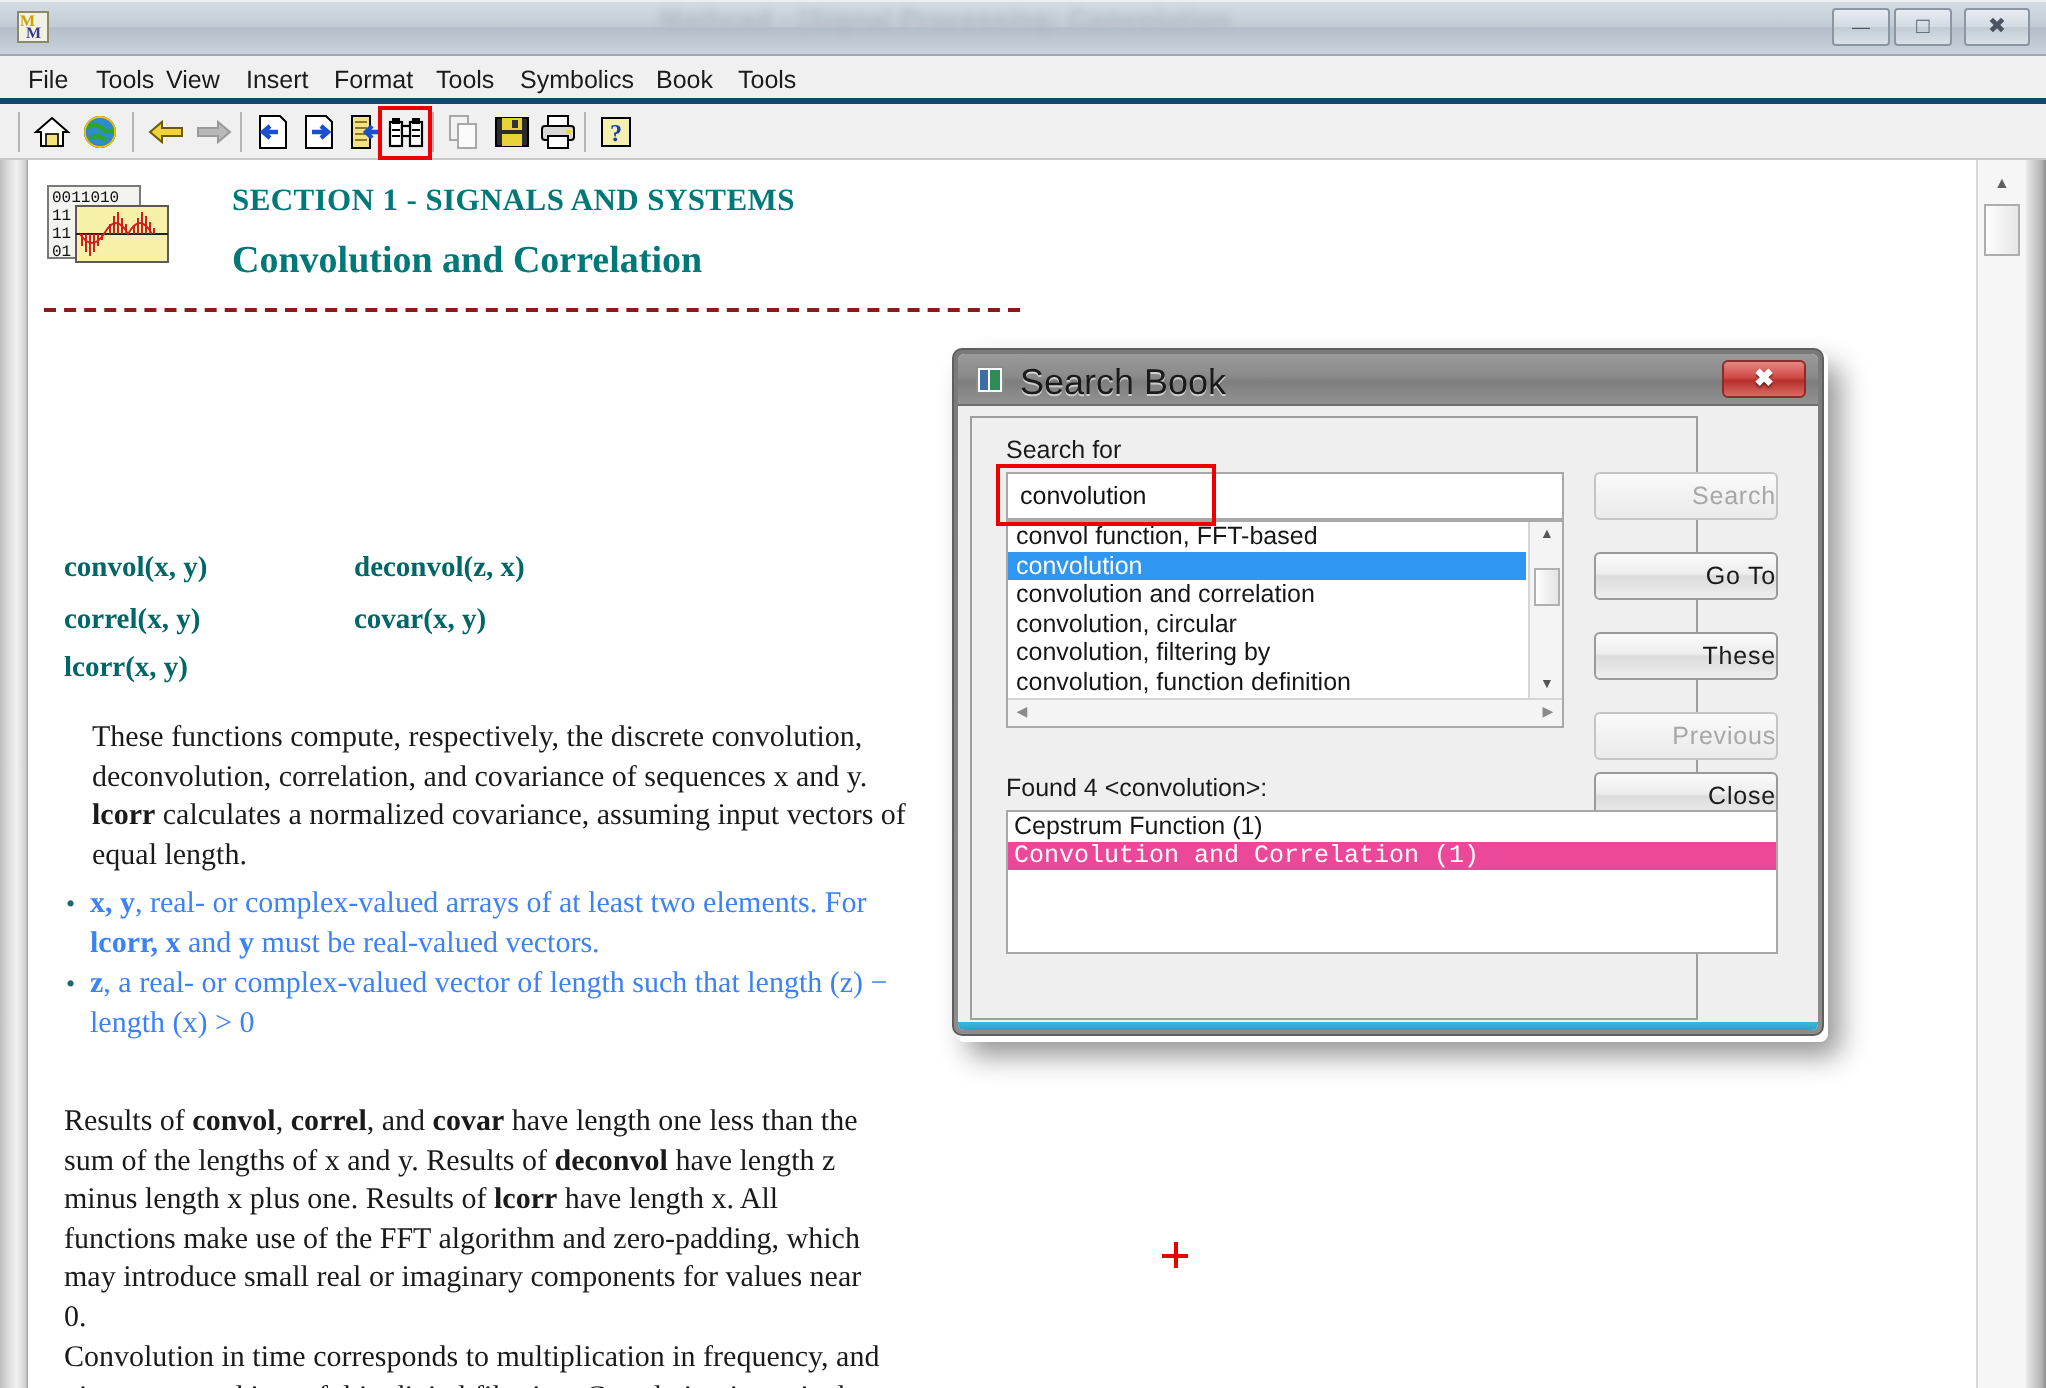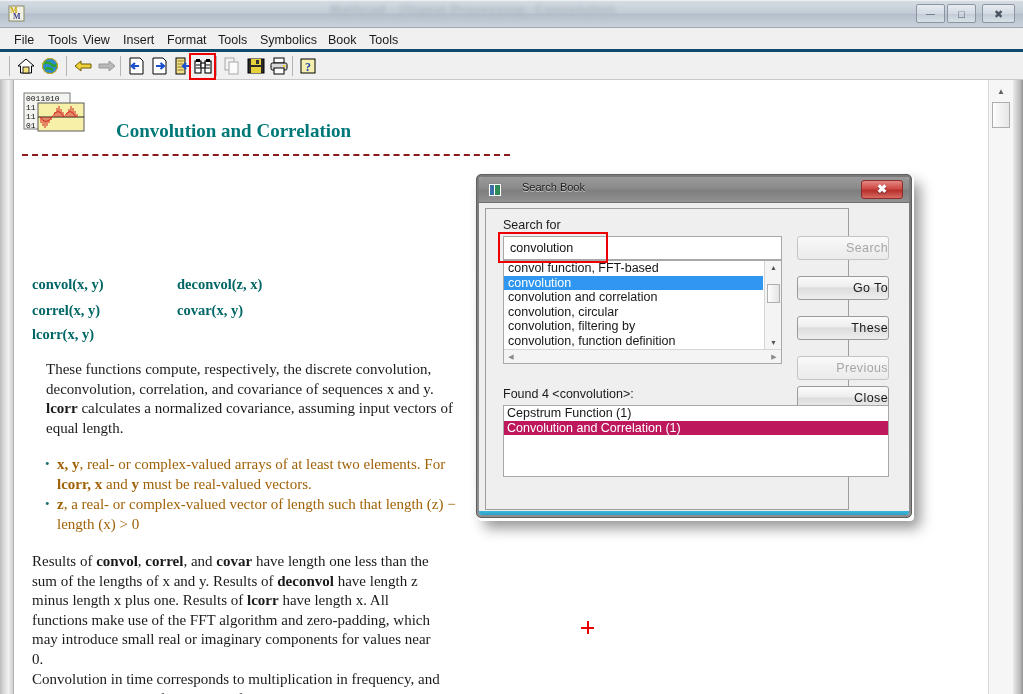--- a/index.html
+++ b/index.html
@@ -225,24 +225,24 @@
     font-size: 15px;
     color: #1a1a1a;
     line-height: 19.5px;
     width: 420px;
   }
   .para b { font-weight: bold; }
   .bullets {
     position: absolute;
     font-family: "Liberation Serif", serif;
     font-size: 15px;
-    color: #a16207;
+    color: #3b82f6;
     line-height: 19.5px;
     width: 420px;
-    margin: 12px;
+    margin: 0;
     padding: 0;
     list-style: none;
   }
   .bullets li {
     position: relative;
     padding-left: 13px;
     margin-bottom: 1px;
   }
   .bullets li::before {
     content: "\2022";
@@ -314,22 +314,22 @@
     box-sizing: border-box;
   }
   #dlg-icon::before{
     content:"";position:absolute;left:1px;top:1px;width:4px;height:10px;background:#3a6ea5;
   }
   #dlg-icon::after{
     content:"";position:absolute;left:6px;top:1px;width:5px;height:10px;background:#2e8b57;
   }
   #dlg-title {
     position: absolute;
-    left: 43px; top: 4px;
-    font-size: 11px;
+    left: 31px; top: 4px;
+    font-size: 18px;
     color: #1a1a1a;
     text-shadow: 0 1px 0 rgba(255,255,255,.6);
   }
   #dlg-close {
     position: absolute;
     right: 6px; top: 3px;
     width: 42px; height: 19px;
     border-radius: 3px;
     background: linear-gradient(to bottom,#e38884 0%,#cf4a45 45%,#b62f2b 55%,#d86a62 100%);
     border: 1px solid #8c2b27;
@@ -489,22 +489,23 @@
     overflow: hidden;
   }
   .result-item {
     font-size: 12.5px;
     color: #161616;
     line-height: 14.6px;
     padding-left: 3px;
     white-space: nowrap;
   }
   .result-item.sel {
-    background: #be185d;
+    background: #ec4899;
     color: #ffffff;
+    font-family: Liberation Mono, monospace;
   }
 </style>
 </head>
 <body>
 
 <div id="app-window">
 
   <div id="title-bar">
     <div id="title-ghost">Mathcad - [Signal Processing: Convolution</div>
 
@@ -660,20 +661,21 @@
           <rect x="16" y="12" width="46" height="28" fill="#f7f0a8" stroke="#5a5a5a" stroke-width="1"></rect>
           <line x1="16" y1="26" x2="62" y2="26" stroke="#202020" stroke-width="1"></line>
           <g stroke="#d11f1f" stroke-width="1" fill="none">
             <path d="M19 26 v6 M21 26 v9 M23 26 v11 M25 26 v9 M27 26 v6 M29 26 v3"></path>
             <path d="M33 26 v-5 M35 26 v-9 M37 26 v-11 M39 26 v-8 M41 26 v-5"></path>
             <path d="M45 26 v-4 M47 26 v-8 M49 26 v-11 M51 26 v-9 M53 26 v-6 M55 26 v-3"></path>
             <path d="M18 26 q6 9 12 0 q6 -11 12 0 q6 -11 12 0" stroke="#d11f1f" stroke-width=".9"></path>
           </g>
         </svg>
 
+        <div id="sec-title">SECTION 1 - SIGNALS AND SYSTEMS</div>
         <div id="doc-title">Convolution and Correlation</div>
         <div id="divider"></div>
 
         <div class="fn" style="left:18px; top:196px;">convol(x, y)</div>
         <div class="fn" style="left:163px;top:196px;">deconvol(z, x)</div>
         <div class="fn" style="left:18px; top:222px;">correl(x, y)</div>
         <div class="fn" style="left:163px;top:222px;">covar(x, y)</div>
         <div class="fn" style="left:18px; top:246px;">lcorr(x, y)</div>
 
         <div class="para" style="left:32px; top:280px; width:410px;"><span>These functions compute, respectively, the discrete convolution, deconvolution, correlation, and covariance of sequences x and y. </span><b>lcorr</b><span> calculates a normalized covariance, assuming input vectors of equal length.</span></div>

